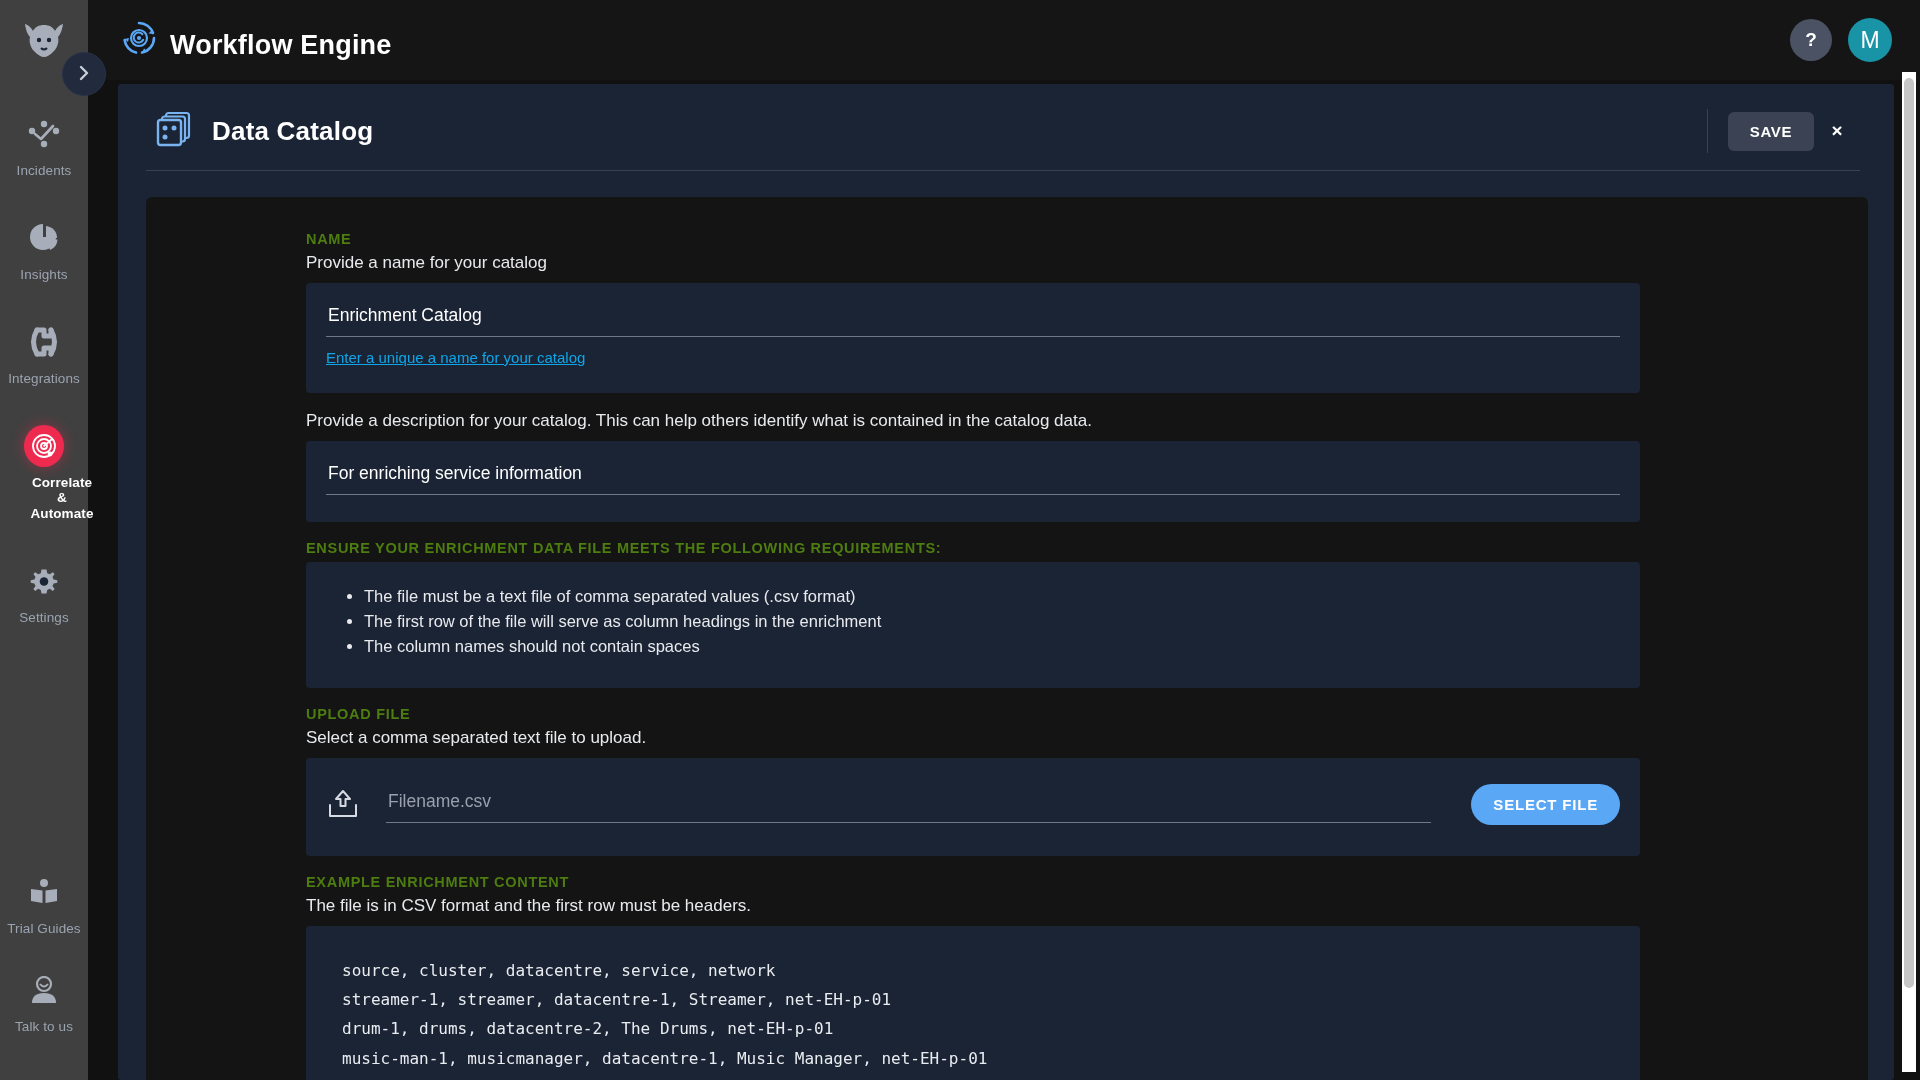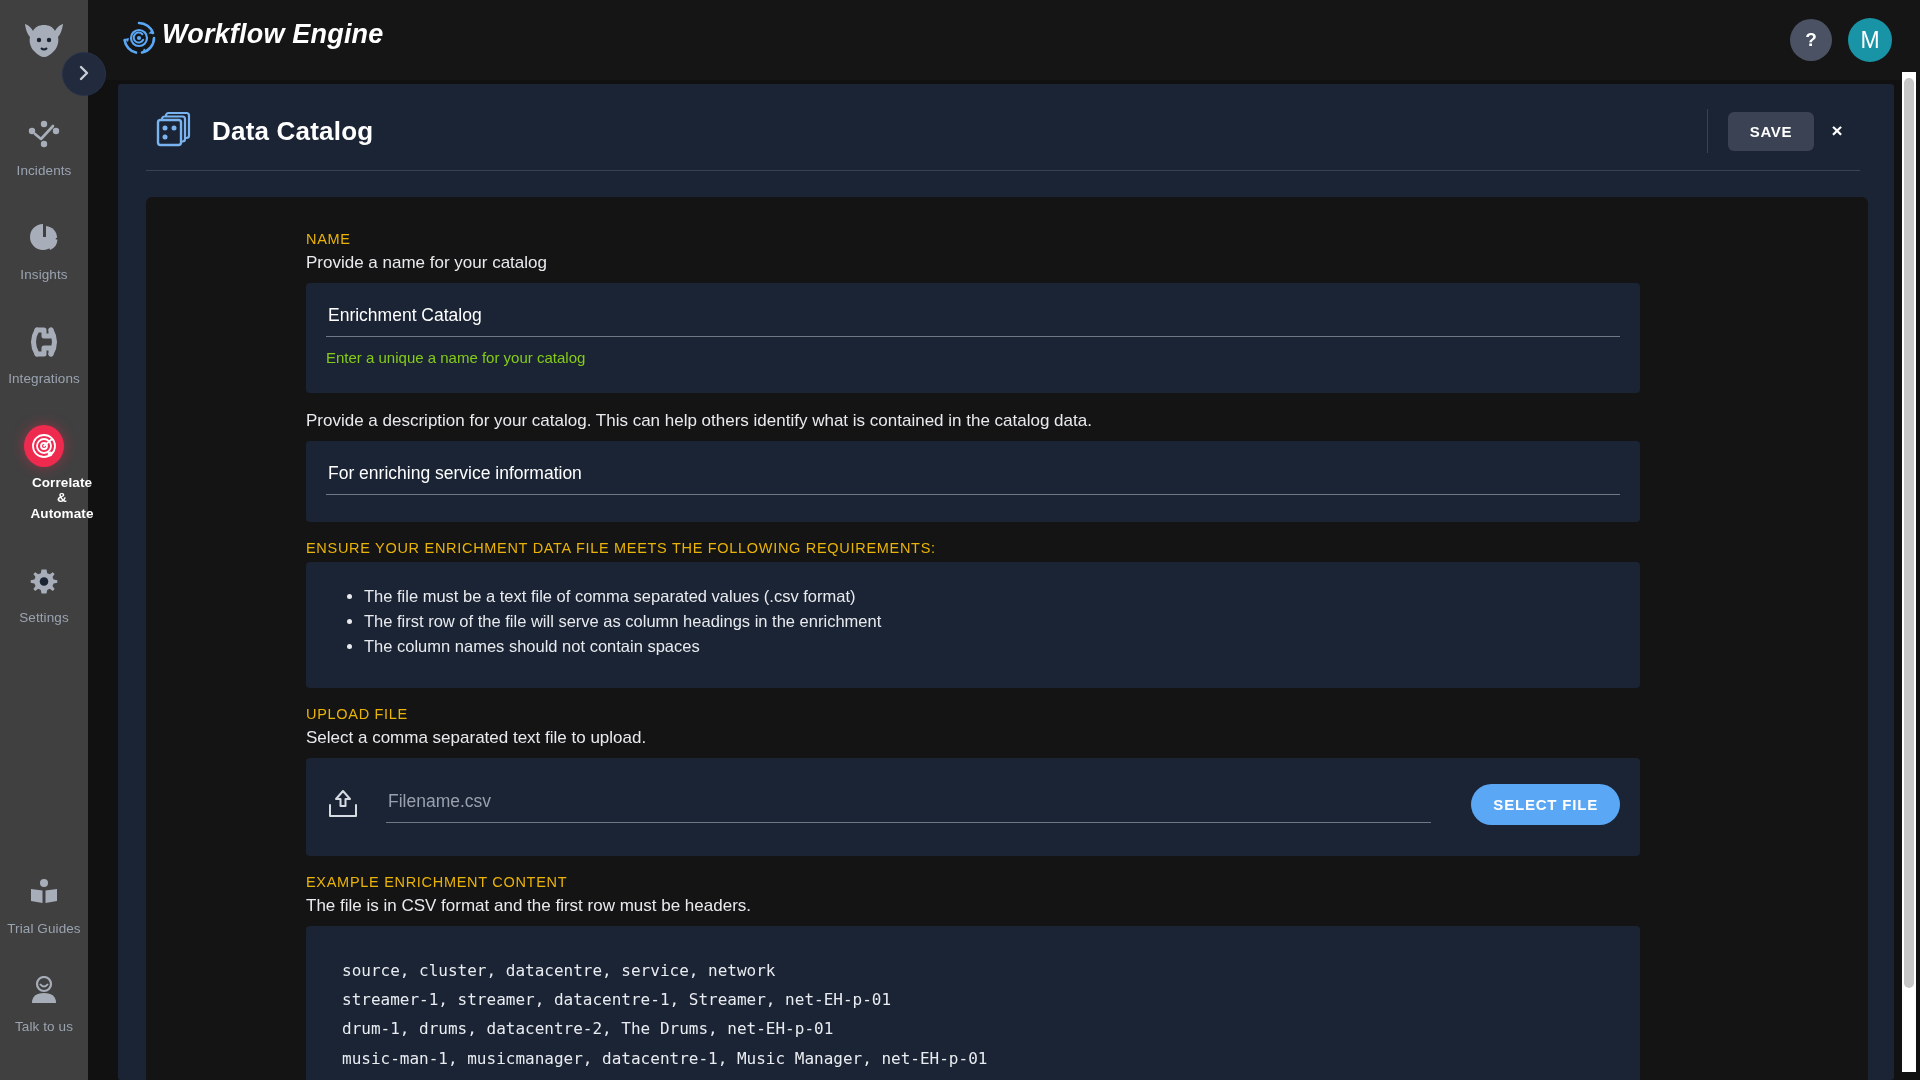--- a/index.html
+++ b/index.html
@@ -63,21 +63,21 @@
     display: flex; flex-direction: column;
     position: relative;
     overflow: hidden;
   }
   .topbar {
     height: 80px; flex: 0 0 80px;
     background: #151515;
     display: flex; align-items: center;
     padding: 0 28px 0 32px;
   }
-  .brand { display: flex; align-items: flex-start; gap: 4px; font-style: italic; }
+  .brand { display: flex; align-items: flex-end; gap: 12px; }
   .brand-title {
     font-size: 27px; font-weight: bold; color: #ffffff; letter-spacing: .2px;
   }
   .topbar-right { margin-left: auto; display: flex; align-items: center; gap: 16px; }
   .help-btn {
     width: 42px; height: 42px; border-radius: 50%;
     background: #4b5263; color: #fff; font-size: 19px; font-weight: bold;
     display: flex; align-items: center; justify-content: center; cursor: pointer;
   }
   .avatar {
@@ -127,41 +127,41 @@
     background: #141414;
     flex: 1 1 auto;
     border-radius: 6px 6px 0 0;
     overflow-y: auto;
     padding: 34px 0 0 0;
   }
   .form-inner { width: 1334px; margin: 0 auto 0 160px; }
 
   .field-block { margin-bottom: 6px; }
   .field-label {
-    color: #eab308; font-size: 14.5px; font-weight: normal;
+    color: #4d7c0f; font-size: 14.5px; font-weight: bold;
     letter-spacing: .7px; margin-bottom: 6px;
   }
   .field-help { color: #e8eaee; font-size: 17px; margin-bottom: 10px; }
 
   .field-card {
     background: #1b2434;
     border-radius: 4px;
     padding: 18px 20px 27px 20px;
     margin-bottom: 18px;
   }
   .line-input {
     background: transparent; border: none;
     border-bottom: 1px solid #6f7885;
     color: #ffffff; font-size: 17.5px;
     font-family: "Liberation Sans", sans-serif;
     width: 100%; padding: 4px 2px 10px 2px; outline: none;
     display: block;
   }
   .line-input::placeholder { color: #98a0ad; }
-  .input-hint { color: #84cc16; font-size: 15px; margin-top: 12px; }
+  .input-hint { color: #0ea5e9; font-size: 15px; margin-top: 12px; text-decoration: underline; }
 
   .req-list { margin: 0; padding: 4px 0 2px 38px; }
   .req-list li { color: #e8eaee; font-size: 16.5px; line-height: 1.52; }
 
   .upload-row { display: flex; align-items: center; gap: 26px; padding: 8px 0 4px; }
   .upload-icon { width: 34px; height: 34px; flex: 0 0 34px; }
   .upload-input { flex: 1 1 auto; }
   .select-file-btn {
     background: #5aa7f5; color: #ffffff;
     font-size: 15px; font-weight: bold; letter-spacing: .8px;

